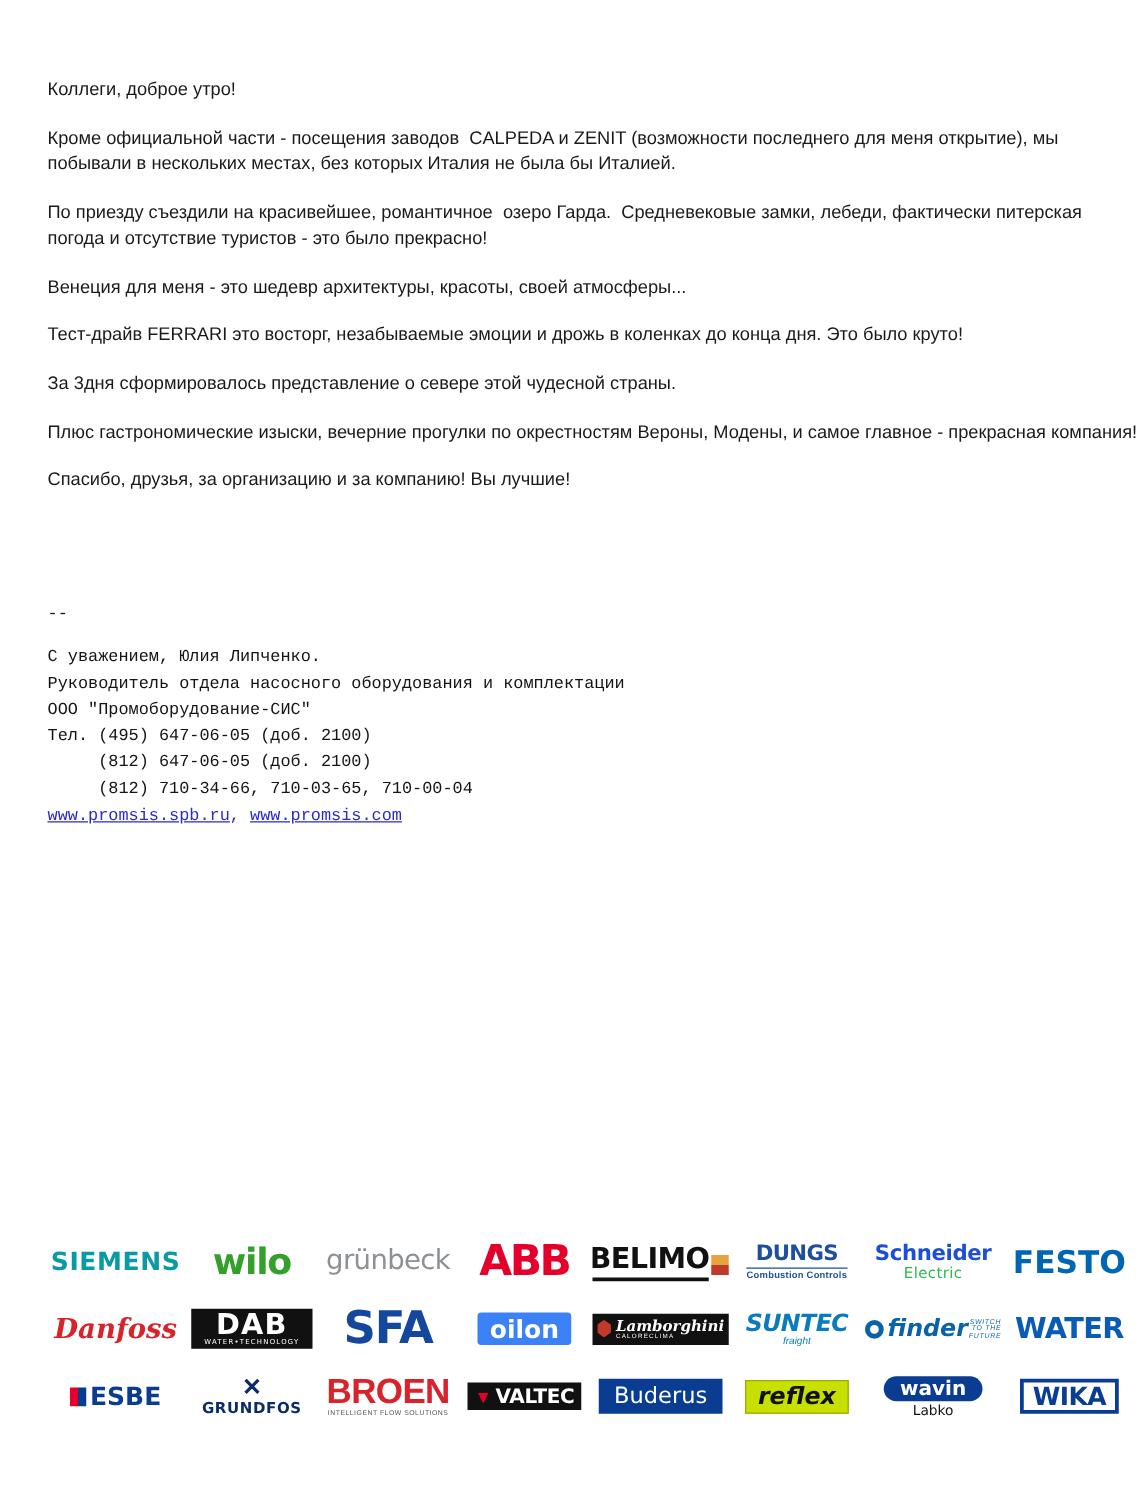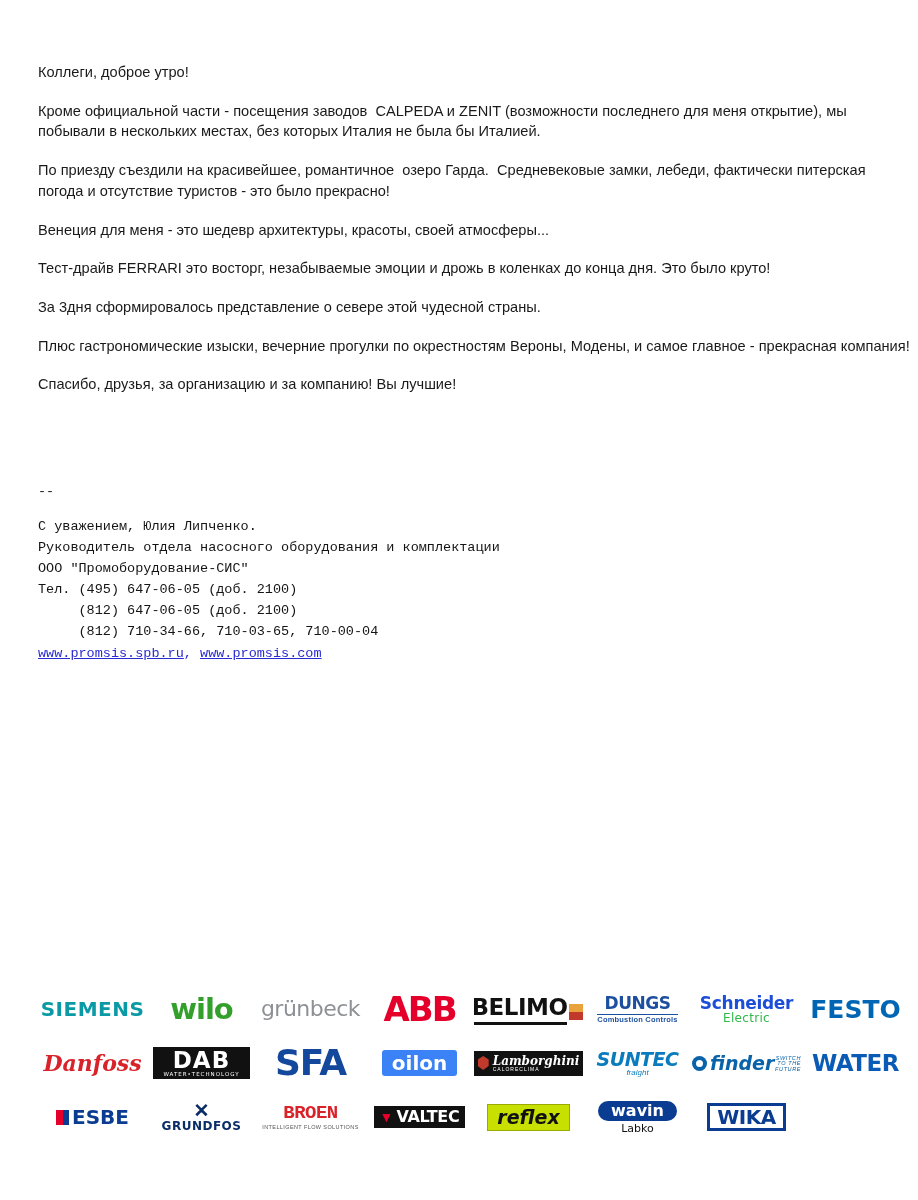--- a/index.html
+++ b/index.html
@@ -346,23 +346,23 @@
     font-size: 12px;
     letter-spacing: 0.5px;
   }
   .lg-broen {
     display: flex;
     flex-direction: column;
     align-items: center;
   }
   .broen-main {
     color: #d8232a;
-    font-family: Liberation Mono, monospace;
-    font-weight: bold;
-    font-size: 19px;
+    font-family: Liberation Sans, sans-serif;
+    font-weight: bold;
+    font-size: 28px;
     letter-spacing: -0.5px;
   }
   .broen-sub {
     font-size: 5.5px;
     color: #555;
     letter-spacing: 0.4px;
     margin-top: 2px;
   }
   .lg-valtec {
     display: flex;
@@ -564,20 +564,23 @@
           <span class="broen-sub">INTELLIGENT FLOW SOLUTIONS</span>
         </span>
       </div>
       <div class="logo-cell">
         <span class="lg lg-valtec">
           <span class="valtec-v">▼</span>
           <span class="valtec-txt">VALTEC</span>
         </span>
       </div>
       <div class="logo-cell">
+        <span class="lg lg-buderus">Buderus</span>
+      </div>
+      <div class="logo-cell">
         <span class="lg lg-reflex">reflex</span>
       </div>
       <div class="logo-cell">
         <span class="lg lg-wavin">
           <span class="wavin-main">wavin</span>
           <span class="wavin-sub">Labko</span>
         </span>
       </div>
       <div class="logo-cell">
         <span class="lg lg-wika">WIKA</span>

